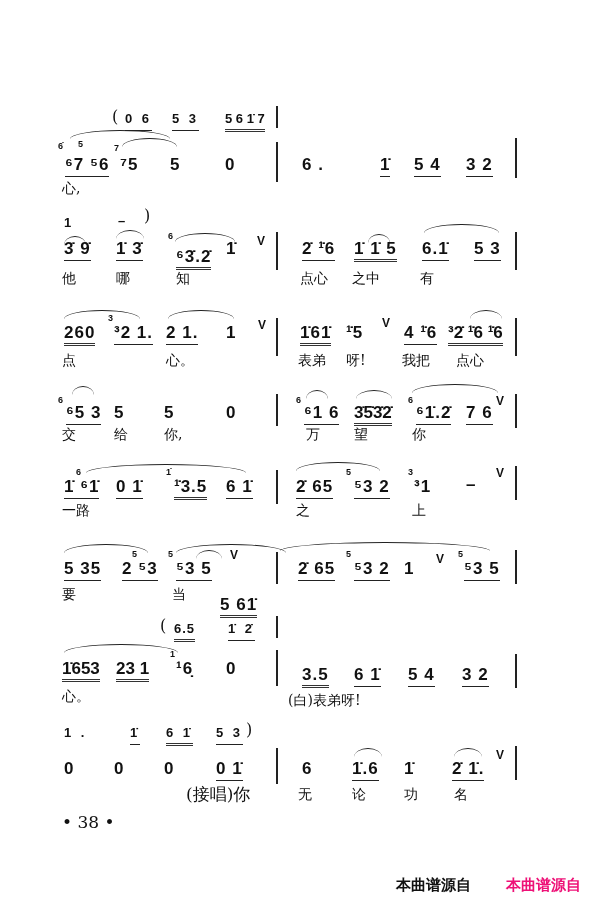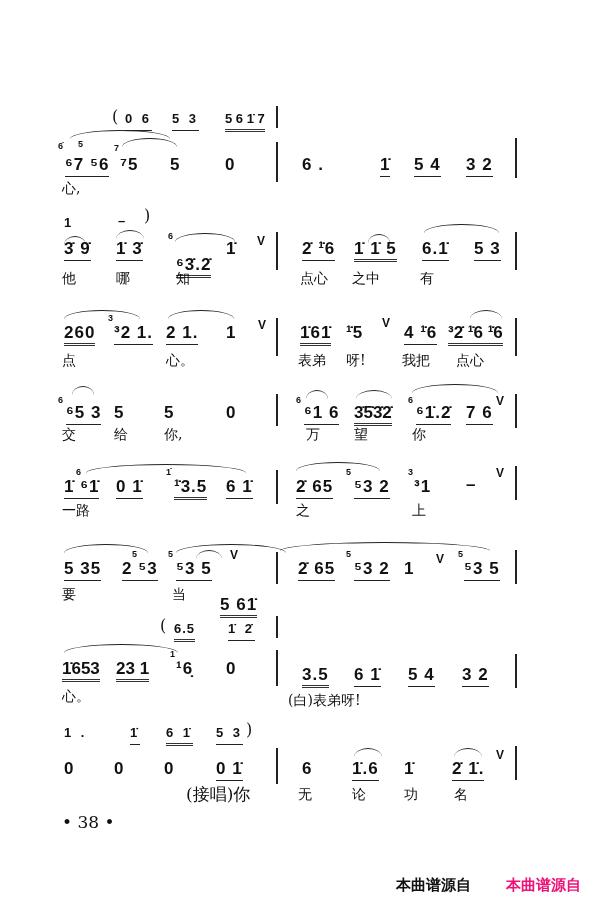--- a/index.html
+++ b/index.html
@@ -52,21 +52,21 @@
   <span class="note small" style="left:64px;top:14px;">1</span>
   <span class="note small" style="left:118px;top:12px;">–</span>
   <span class="paren" style="left:144px;top:6px;">)</span>
 
   <div class="slur" style="left:64px;top:36px;width:22px;"></div>
   <div class="slur" style="left:116px;top:30px;width:28px;"></div>
   <div class="slur" style="left:175px;top:33px;width:60px;"></div>
   <span class="note ul1" style="left:64px;top:40px;">3̇ 9̇</span>
   <span class="note ul1" style="left:116px;top:40px;">1̇ 3̇</span>
   <span class="grace" style="left:168px;top:32px;">6</span>
-  <span class="note ul2" style="left:176px;top:56px;text-align:center;">⁶3̇.2̇</span>
+  <span class="note ul2" style="left:176px;top:48px;text-align:center;">⁶3̇.2̇</span>
   <span class="note" style="left:226px;top:40px;">1̇</span>
   <span class="breath" style="left:257px;top:34px;">V</span>
   <div class="bar" style="left:276px;top:32px;height:38px;"></div>
   <span class="lyric" style="left:62px;top:70px;">他</span>
   <span class="lyric" style="left:116px;top:70px;">哪</span>
   <span class="lyric" style="left:176px;top:70px;">知</span>
 
   <span class="note ul1" style="left:302px;top:40px;">2̇ ¹̇6</span>
   <div class="slur" style="left:368px;top:34px;width:22px;"></div>
   <span class="note ul2" style="left:354px;top:40px;">1̇ 1̇ 5</span>

